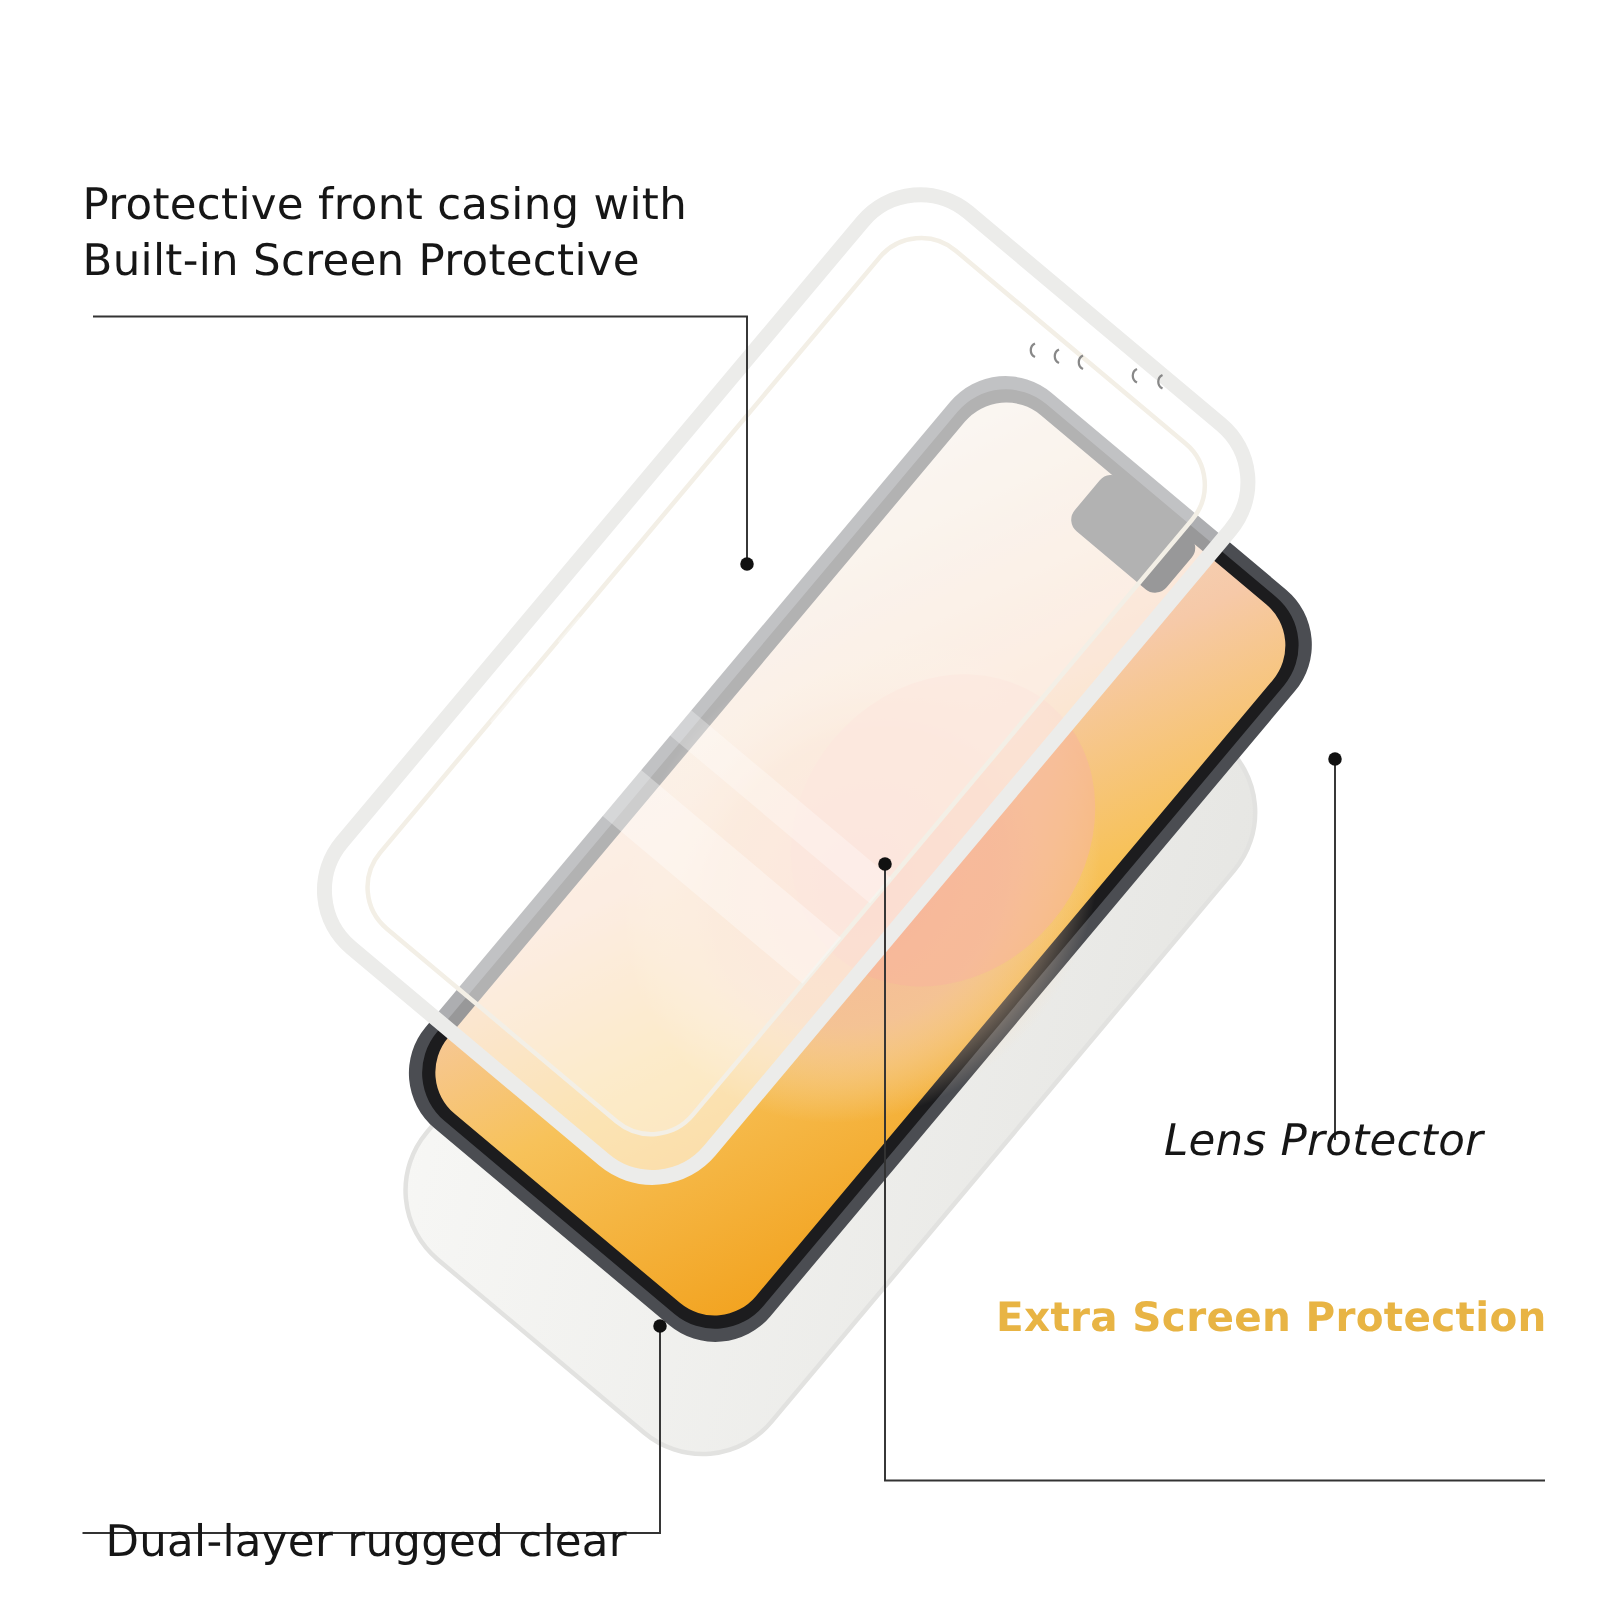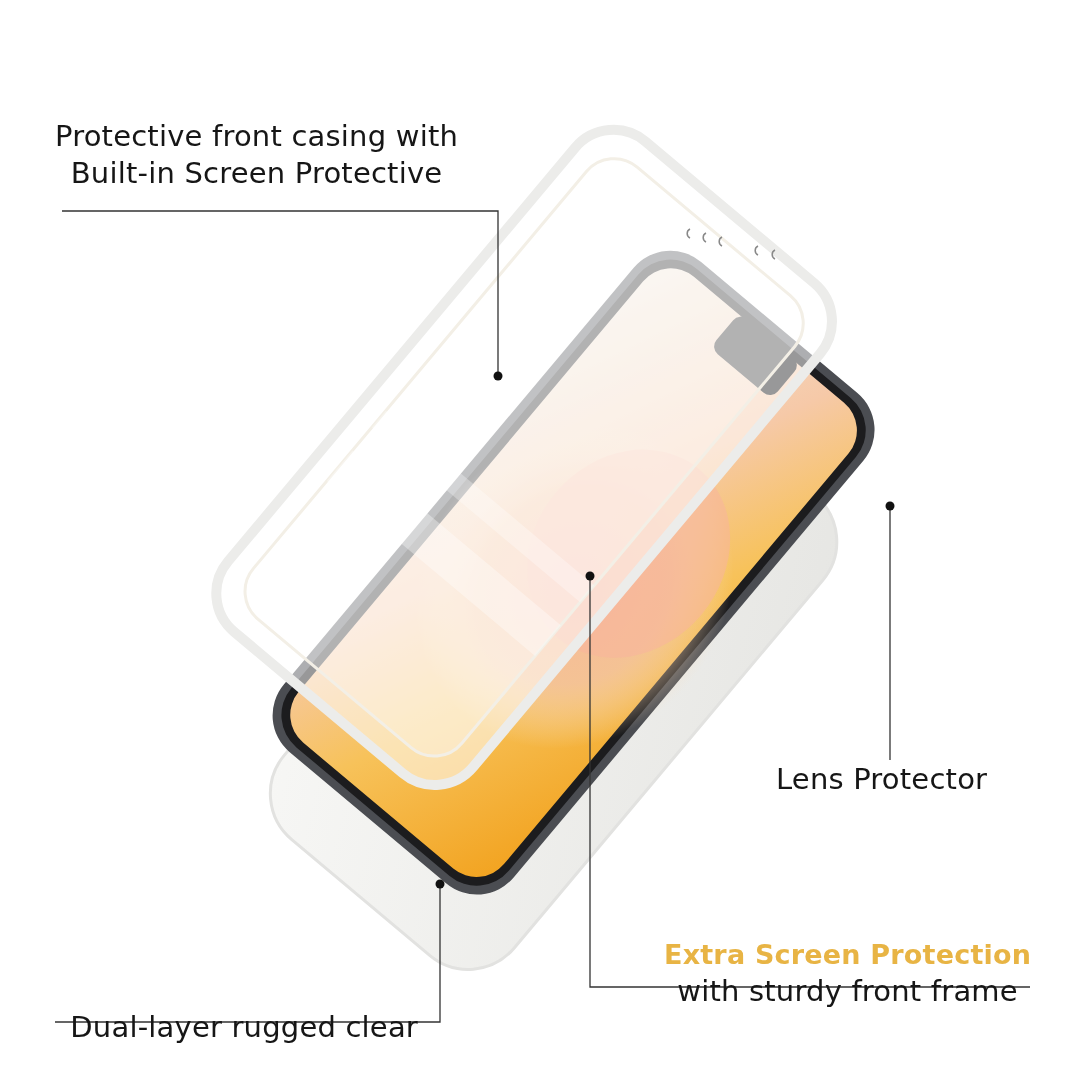--- a/index.html
+++ b/index.html
@@ -1,24 +1,24 @@
 <!DOCTYPE html>
 <html><head>
   <meta charset="utf-8">
   <style>
     * { margin: 0; padding: 0; box-sizing: border-box; }
     html, body { width: 1080px; height: 1080px; background: #ffffff; overflow: hidden; }
     body { position: relative; font-family: "DejaVu Sans", "Liberation Sans", sans-serif; color: #1a1a1a; }
     .label { position: absolute; font-size: 29px; line-height: 37px; letter-spacing: 0.2px; color: #161616; }
     .label-front { left: 55px; top: 118px; }
-    .label-lens { left: 776px; top: 761px; }
-    .label-extra { left: 664px; top: 936px; }
+    .label-lens { left: 776px; top: 742px; font-style: italic; }
+    .label-extra { left: 664px; top: 860px; }
     .label-extra .hl { font-weight: bold; color: #e8b444; display: block; font-size: 27px; }
     .label-back { right: 662px; top: 969px; text-align: right; margin-top: 40px; }
-    .label span { display: block; white-space: nowrap; text-align: center; }
+    .label span { display: block; white-space: nowrap; }
     svg.art { position: absolute; left: 0; top: 0; }
   </style>
 </head>
 <body>
 
 <svg class="art" width="1080" height="1080" viewBox="0 0 1080 1080">
   <defs>
     <linearGradient id="screenGrad" x1="0" y1="1" x2="1" y2="0">
       <stop offset="0" stop-color="#f2a21e"></stop>
       <stop offset="0.35" stop-color="#f7c25a"></stop>
@@ -82,18 +82,17 @@
   <span>Protective front casing with</span>
   <span>Built-in Screen Protective</span>
 </div>
 
 <div class="label label-lens">
   <span>Lens Protector</span>
 </div>
 
 <div class="label label-extra">
   <span class="hl">Extra Screen Protection</span>
-  <span>with sturdy front frame</span>
 </div>
 
 <div class="label label-back">
   <span>Dual-layer rugged clear</span>
 </div>
 
 </body></html>

